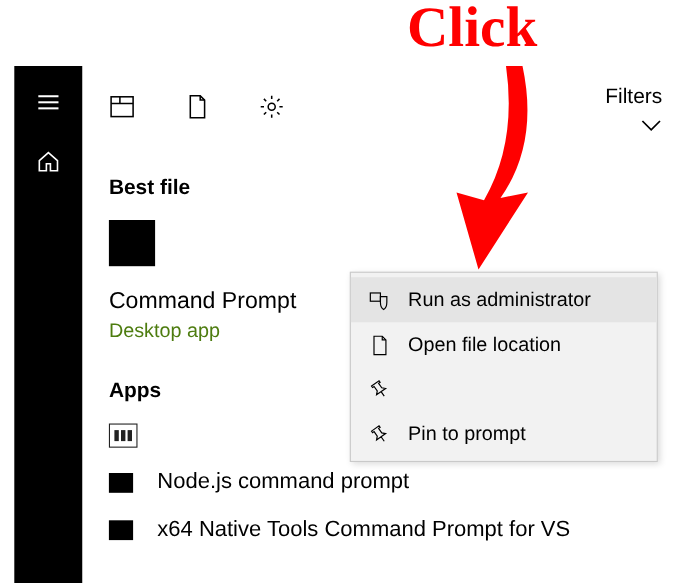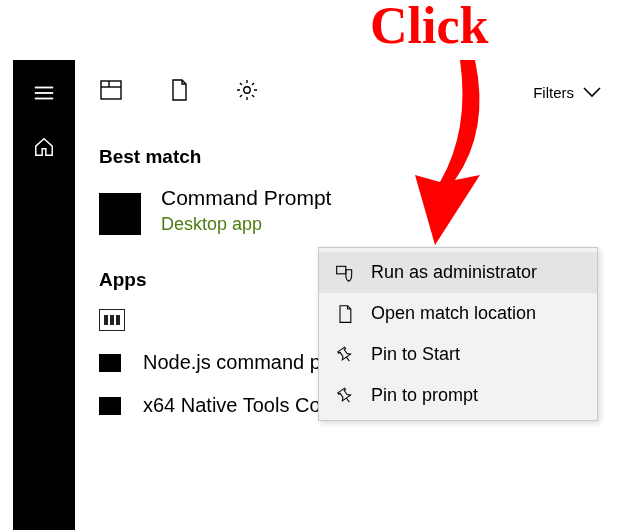--- a/index.html
+++ b/index.html
@@ -52,31 +52,32 @@
     }
     .toolbar {
       display: flex;
       align-items: center;
       padding: 18px 24px 16px 24px;
       gap: 44px;
       border-bottom: none;
     }
     .toolbar .ticon { width: 24px; height: 24px; }
     .toolbar .spacer { flex: 1; }
-    .filters { display: flex; align-items: center; gap: 8px; font-size: 15px; }
+    .filters { display: flex; align-items: flex-end; gap: 8px; font-size: 19px; flex-direction: column; }
     .section-label {
       padding: 24px 24px 8px 24px;
       font-weight: 600;
       font-size: 19px;
     }
     .result {
       display: flex;
-      align-items: flex-end;
+      align-items: flex-start;
       padding: 10px 24px;
       gap: 20px;
+      flex-direction: column;
     }
     .cmd-thumb {
       width: 42px;
       height: 42px;
       background: #000;
       flex-shrink: 0;
     }
     .cmd-thumb-sm {
       width: 22px;
       height: 18px;
@@ -170,21 +171,21 @@
     </div>
     <div class="spacer"></div>
     <div class="filters">
       <span>Filters</span>
       <svg width="20" height="12" viewBox="0 0 20 12">
           <path d="M2 2 L10 10 L18 2" fill="none" stroke="#000" stroke-width="1.6"></path>
         </svg>
     </div>
   </div>
 
-  <div class="section-label">Best match</div>
+  <div class="section-label">Best file</div>
 
   <div class="result">
     <div class="cmd-thumb"></div>
     <div>
       <div class="title-line">Command Prompt</div>
       <div class="subtitle">Desktop app</div>
     </div>
   </div>
 
   <div class="section-label">Apps</div>
@@ -216,27 +217,26 @@
         <rect x="2" y="4" width="11" height="9" fill="none" stroke="#000" stroke-width="1.3"></rect>
         <path d="M13 8 L20 8 L20 14 Q20 20 16.5 22 Q13 20 13 14 Z" fill="none" stroke="#000" stroke-width="1.3"></path>
       </svg>
     <span>Run as administrator</span>
   </div>
   <div class="ctx-item">
     <svg class="ctx-icon" viewBox="0 0 24 24">
         <path d="M6 2 L15 2 L19 6 L19 22 L6 22 Z" fill="none" stroke="#000" stroke-width="1.3"></path>
         <path d="M15 2 L15 6 L19 6" fill="none" stroke="#000" stroke-width="1.3"></path>
       </svg>
-    <span>Open match location</span>
+    <span>Open file location</span>
   </div>
   <div class="ctx-item">
     <svg class="ctx-icon" viewBox="0 0 24 24">
         <path d="M7 4 L17 4 L17 6 L15 6 L15 12 L18 15 L6 15 L9 12 L9 6 L7 6 Z M12 15 L12 21" fill="none" stroke="#000" stroke-width="1.3" transform="rotate(-35 12 12)"></path>
       </svg>
-    <span>Pin to Start</span>
   </div>
   <div class="ctx-item">
     <svg class="ctx-icon" viewBox="0 0 24 24">
         <path d="M7 4 L17 4 L17 6 L15 6 L15 12 L18 15 L6 15 L9 12 L9 6 L7 6 Z M12 15 L12 21" fill="none" stroke="#000" stroke-width="1.3" transform="rotate(-35 12 12)"></path>
       </svg>
     <span>Pin to prompt</span>
   </div>
 </div>
 
 </body></html>

